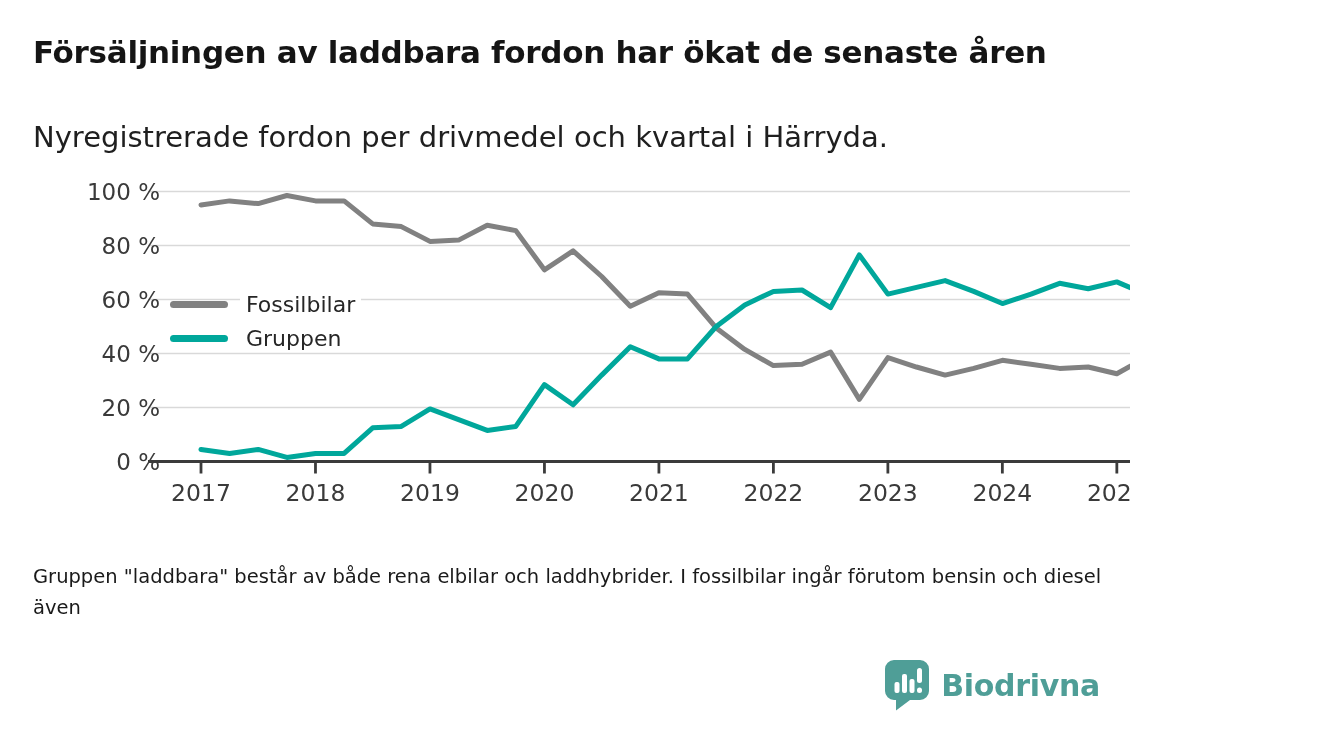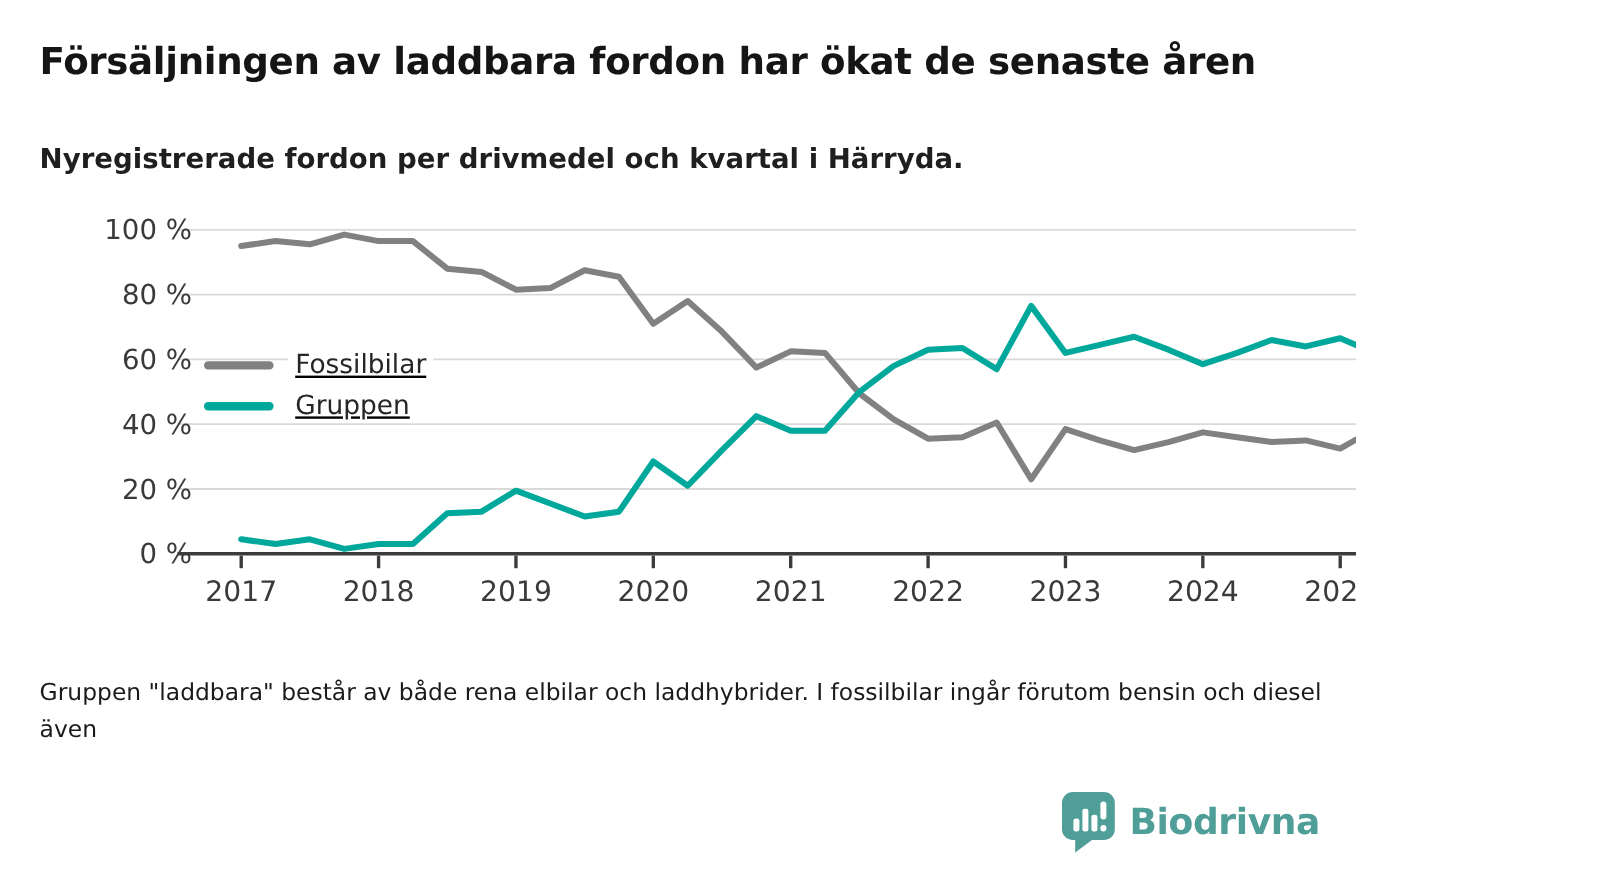--- a/index.html
+++ b/index.html
@@ -1,23 +1,23 @@
 <!DOCTYPE html>
 <html><head>
 <meta charset="utf-8">
 <style>
   html,body{margin:0;padding:0;background:#fff;}
   .page{position:relative;width:1130px;height:733px;background:#ffffff;overflow:hidden;
         font-family:"DejaVu Sans","Liberation Sans",sans-serif;}
   .title{position:absolute;left:33px;top:34px;font-size:31px;font-weight:700;color:#151515;letter-spacing:-0.3px;}
-  .subtitle{position:absolute;left:33px;top:120px;font-size:23px;font-weight:700;color:#1f1f1f;}
+  .subtitle{position:absolute;left:33px;top:120px;font-size:29px;font-weight:400;color:#1f1f1f;}
   #chart{position:absolute;left:0;top:0;}
   #chart text{font-family:"DejaVu Sans","Liberation Sans",sans-serif;fill:#3a3a3a;}
   .legend{position:absolute;left:170px;top:291px;}
-  .legend-row{display:flex;align-items:center;height:27px;margin-bottom:7px;text-decoration:underline;}
+  .legend-row{display:flex;align-items:center;height:27px;margin-bottom:7px;}
   .swatch{display:inline-block;width:58px;height:7px;border-radius:3.5px;flex:0 0 auto;}
   .legend-label{font-size:22px;color:#262626;background:#ffffff;padding:0 6px;margin-left:12px;line-height:27px;}
   .footnote{position:absolute;left:33px;top:561px;font-size:19.5px;color:#1a1a1a;line-height:31px;}
   .brand{position:absolute;top:659px;right:30px;display:flex;align-items:center;gap:11px;}
   .brand-text{font-size:30px;font-weight:600;color:#4f9e97;letter-spacing:-0.3px;}
 </style>
 </head>
 <body>
 
 <div class="page">

